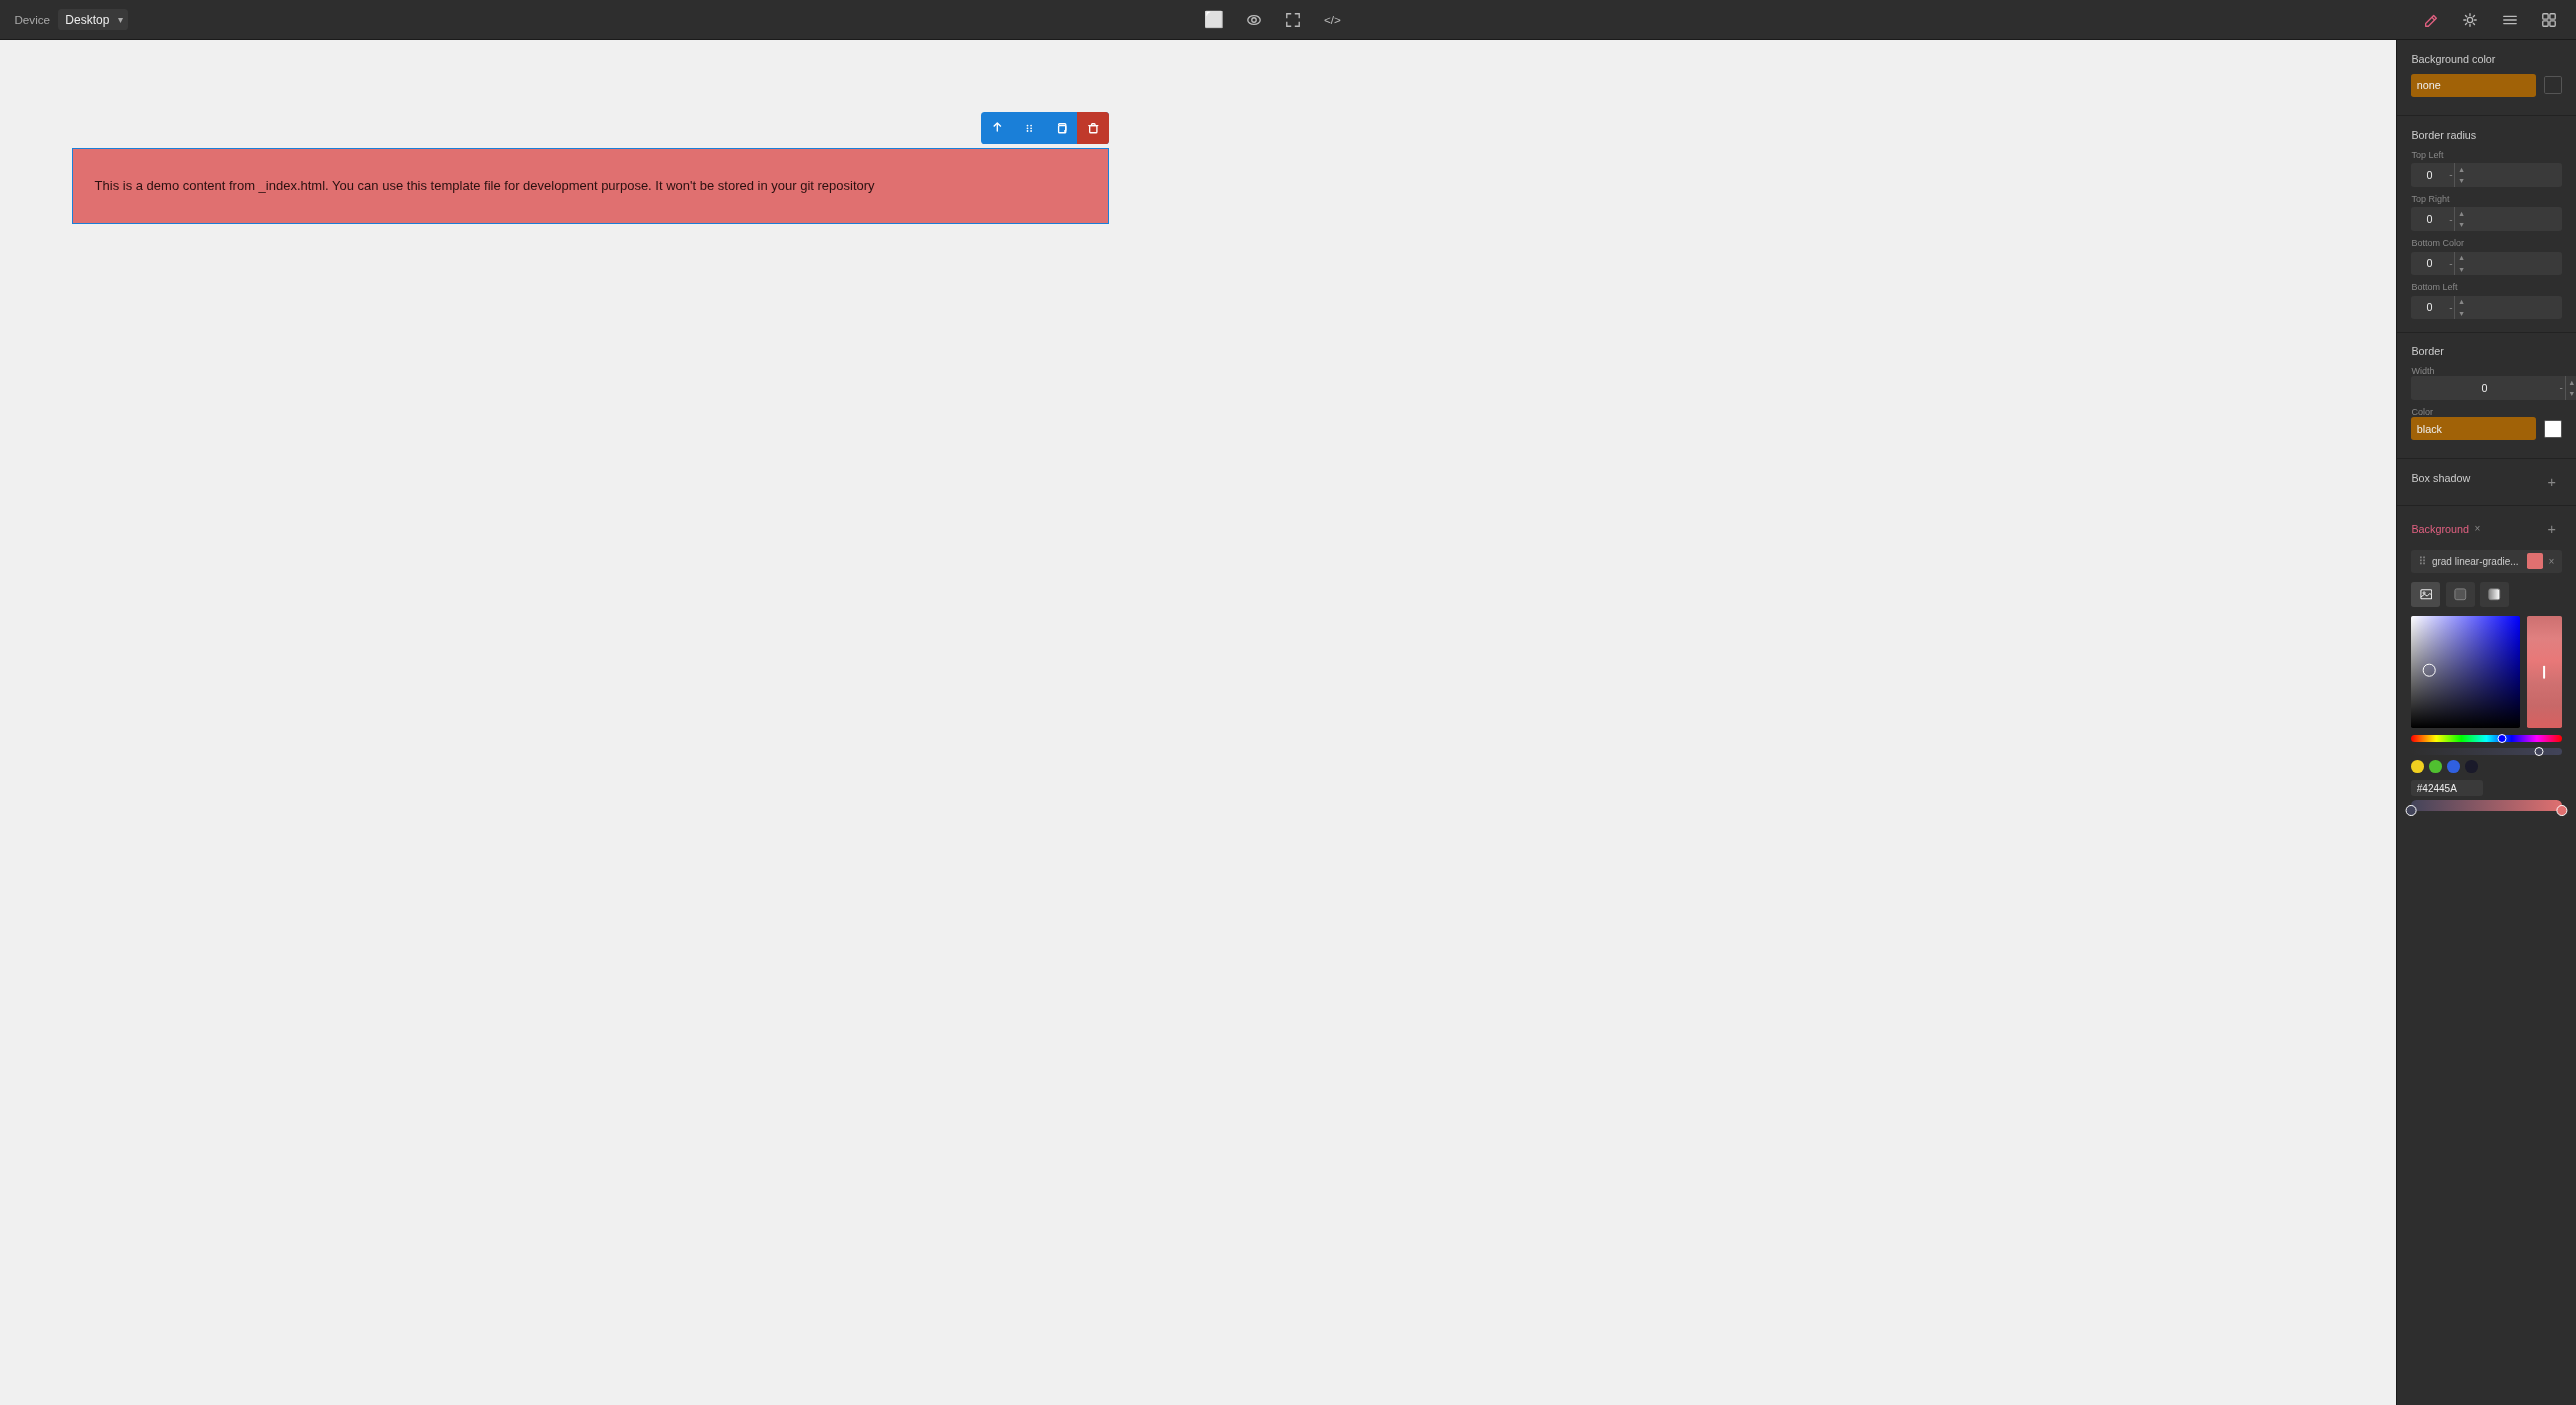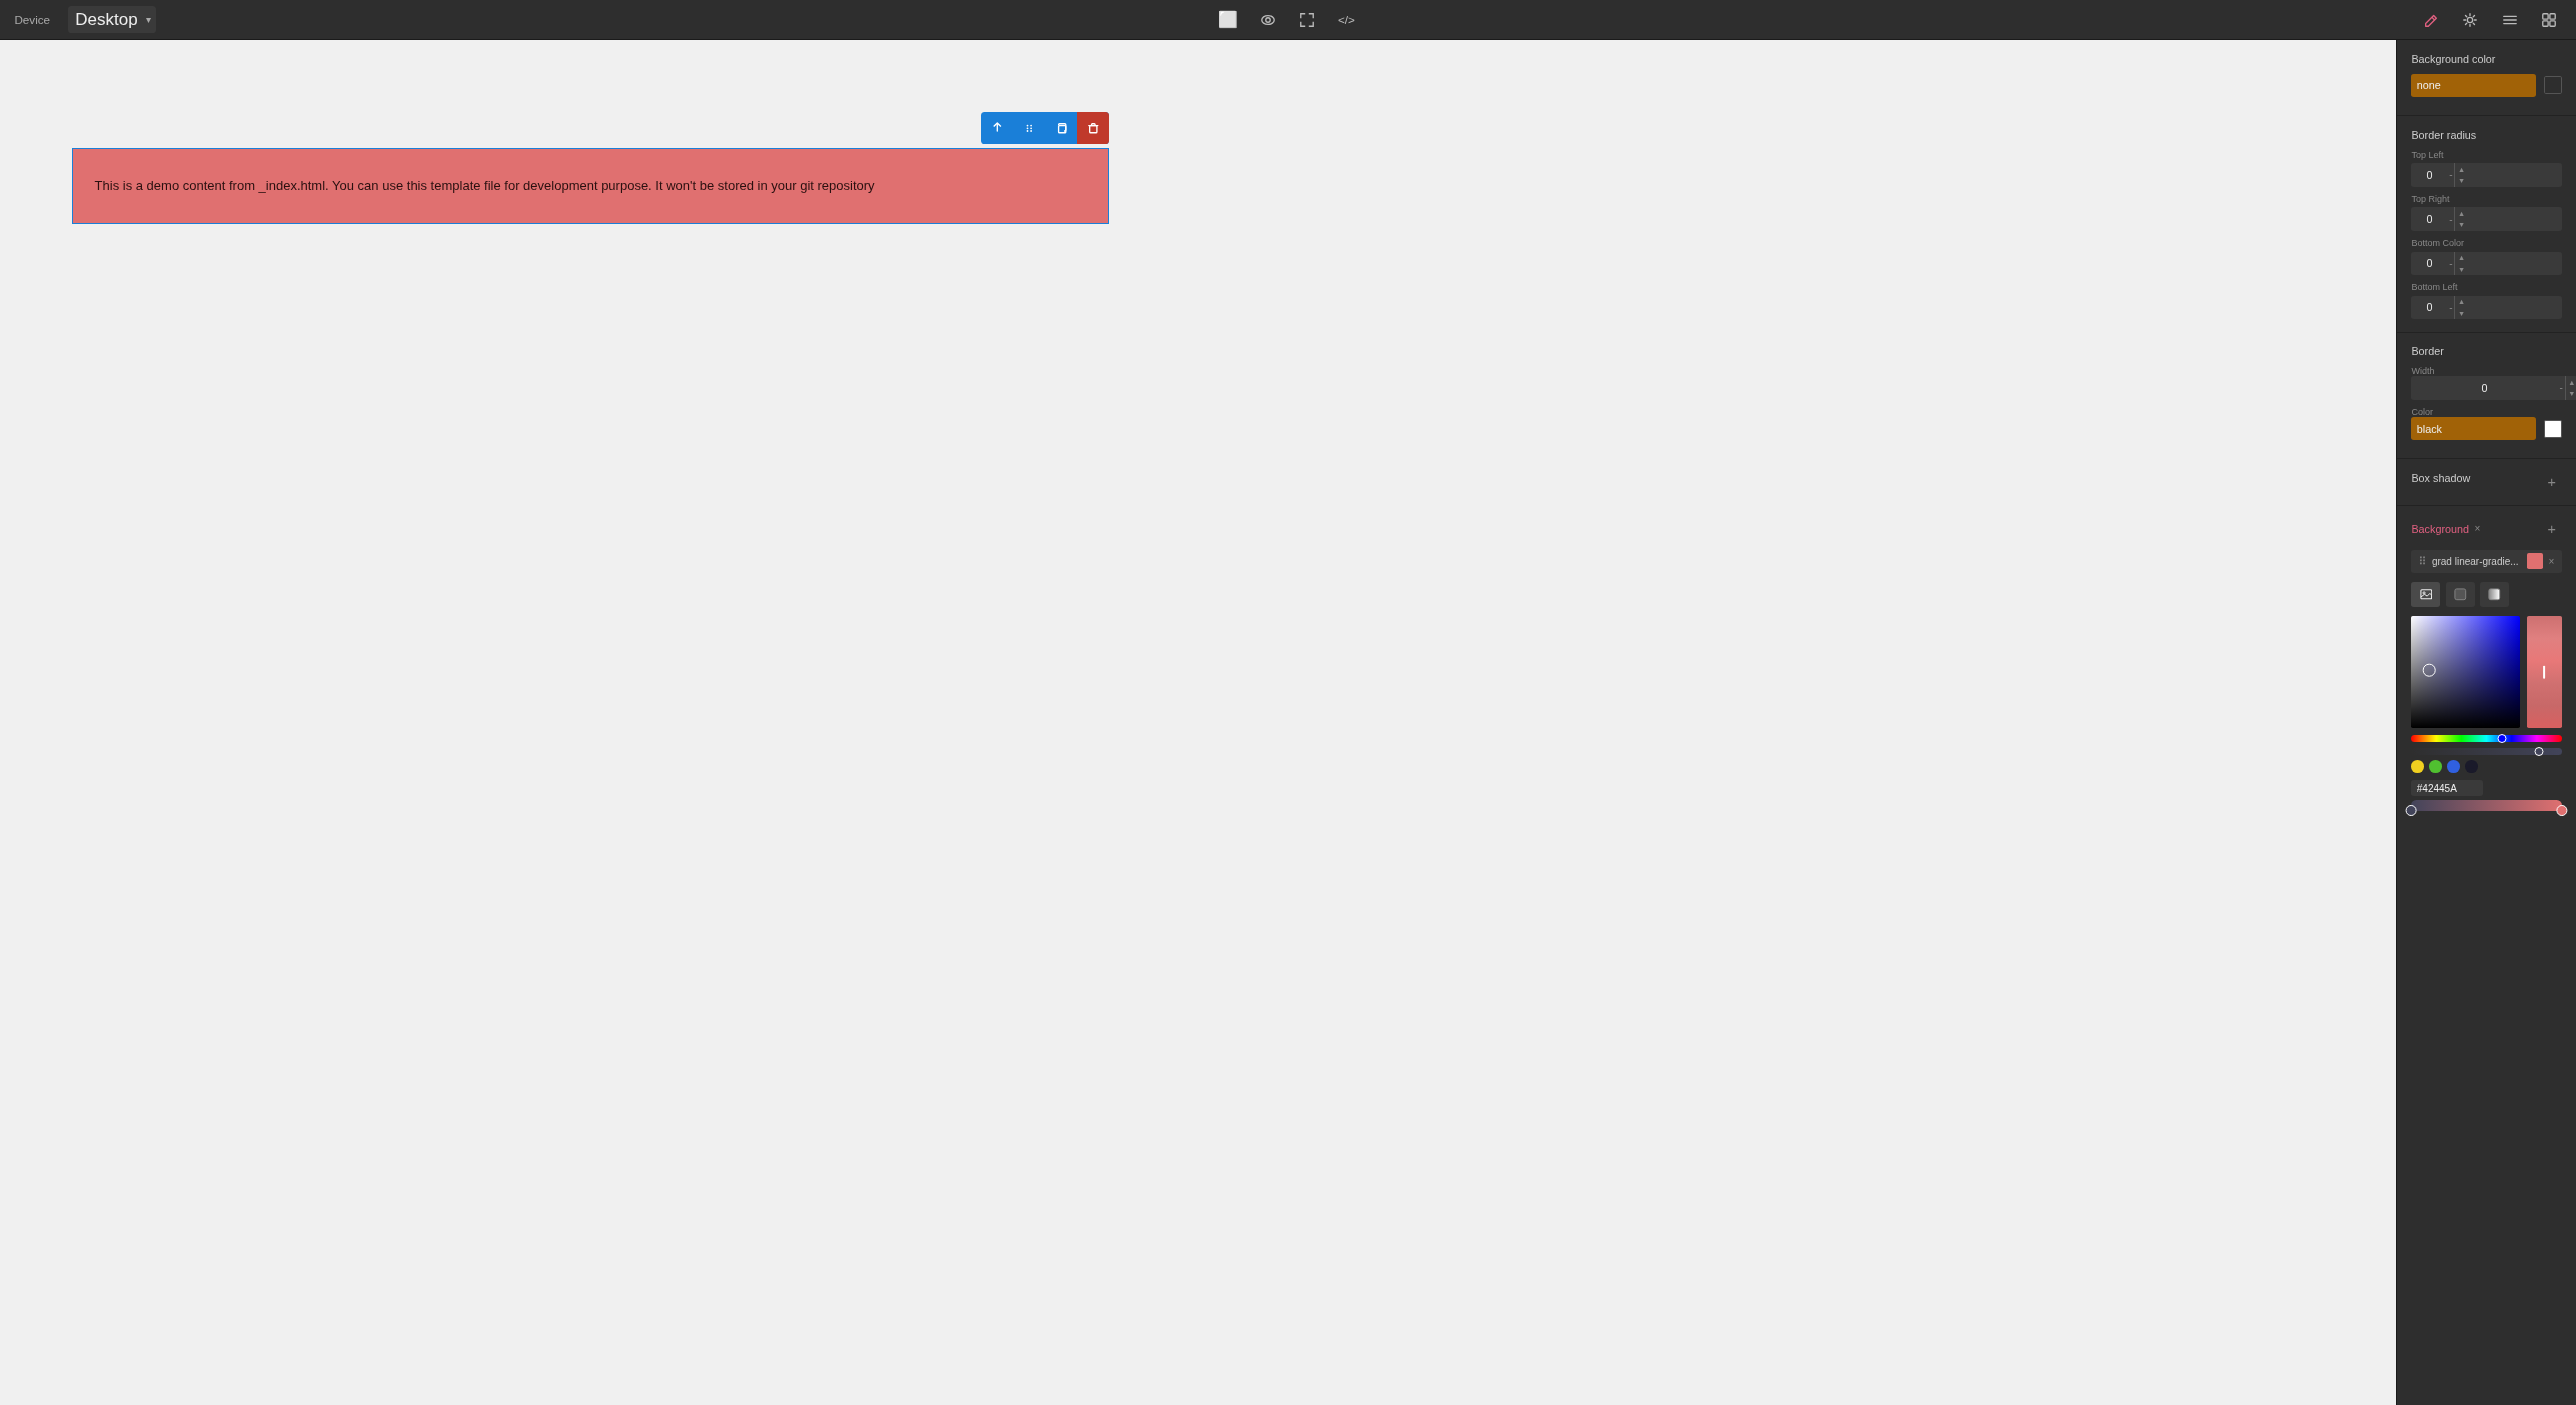--- a/index.html
+++ b/index.html
@@ -4,27 +4,27 @@
   <style>
     * { box-sizing: border-box; margin: 0; padding: 0; }
     body { background: #2a2a2a; font-family: -apple-system, BlinkMacSystemFont, 'Segoe UI', sans-serif; color: #ccc; overflow: hidden; width: 2576px; height: 1406px; }
 
     
     .topbar {
       display: flex; align-items: center; justify-content: space-between;
       background: #2e2e2e; border-bottom: 0.9px solid #1a1a1a;
       height: 40px; padding: 0 14.4px;
     }
-    .topbar-left { display: flex; align-items: center; gap: 18px; }
+    .topbar-left { display: flex; align-items: center; gap: 8px; }
     .topbar-center { display: flex; align-items: center; gap: 14.4px; }
     .topbar-right { display: flex; align-items: center; gap: 14.4px; }
 
     .device-label { color: #aaa; font-size: 11.7px; }
     .device-select {
-      background: #3a3a3a; border: none; color: #eee; font-size: 17px;
+      background: #3a3a3a; border: none; color: #eee; font-size: 12px;
       padding: 3.6px 18px 3.6px 7.2px; border-radius: 3.6px; cursor: pointer;
       appearance: none; -webkit-appearance: none;
     }
     .device-select-wrapper { position: relative; display: flex; align-items: center; }
     .device-select-wrapper::after { content: '▾'; position: absolute; right: 5.4px; color: #aaa; pointer-events: none; font-size: 10px; }
 
     .topbar-icon { color: #bbb; font-size: 16px; cursor: pointer; display: flex; align-items: center; justify-content: center; width: 25px; height: 25px; border-radius: 3.6px; }
     .topbar-icon.active { color: #e06080; }
 
     

